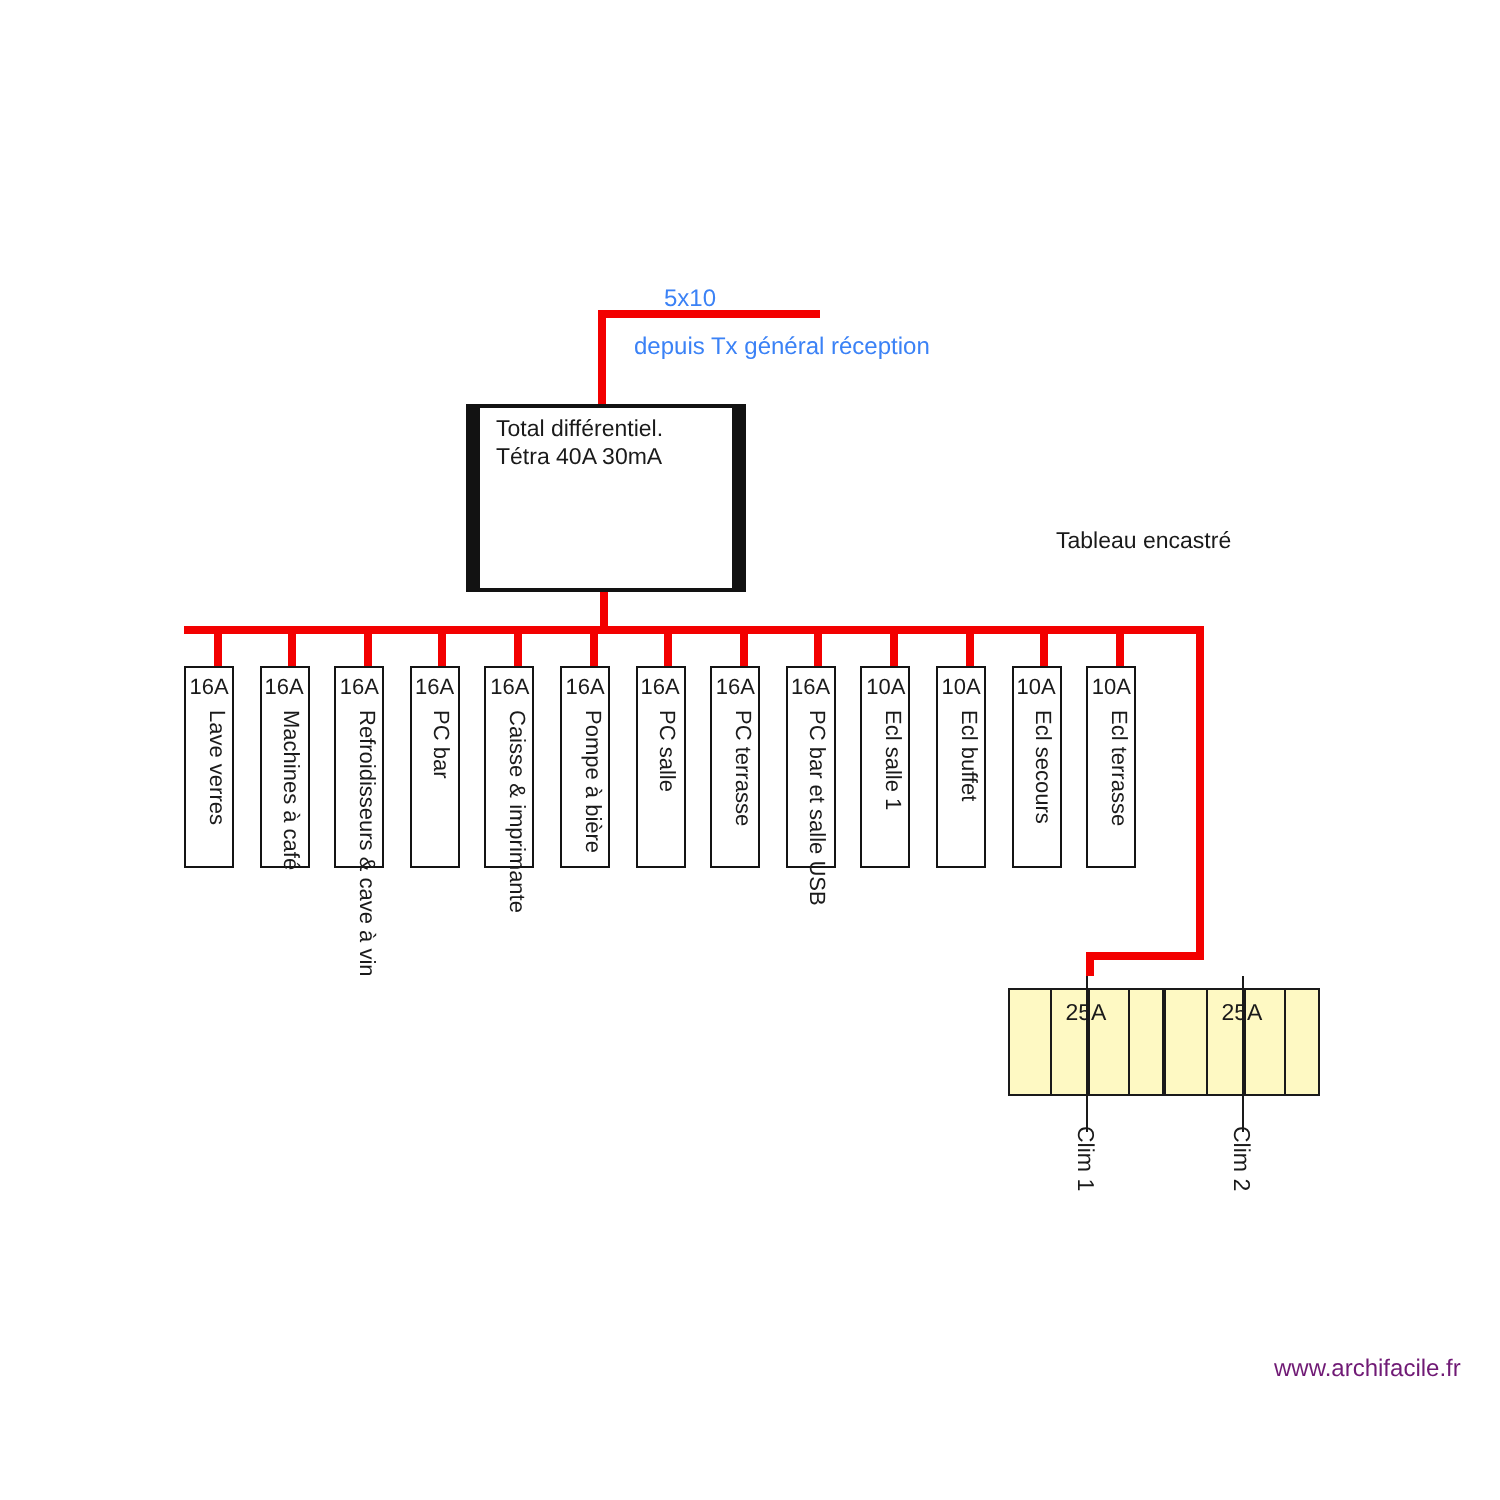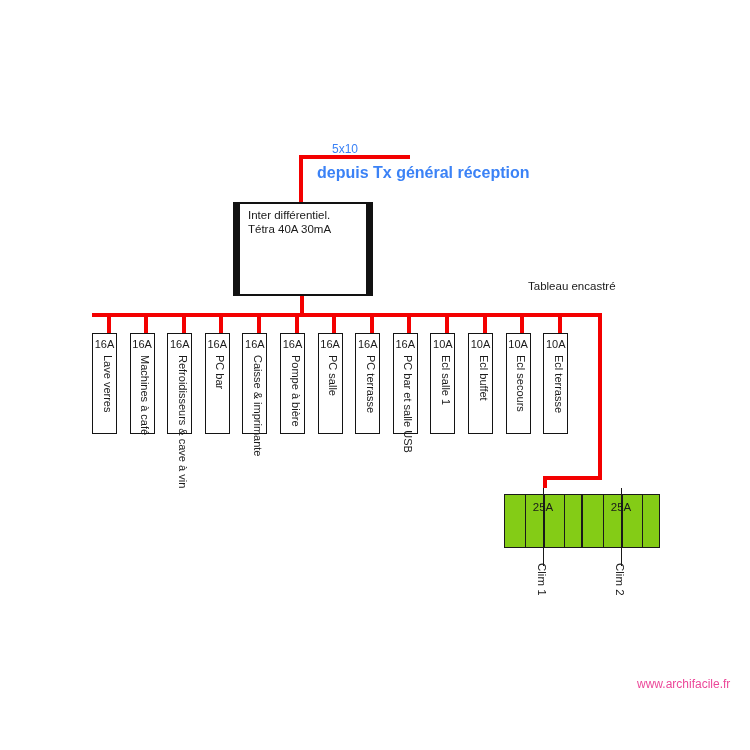--- a/index.html
+++ b/index.html
@@ -29,22 +29,21 @@
     position: absolute;
     font-size: 11.5px;
     line-height: 14px;
     color: #3b82f6;
     white-space: pre;
   }
   .lbl-feed-size {
     font-size: 12px;
   }
   .lbl-feed-src {
-    font-size: 16px;
-    font-weight: bold;
+    font-size: 12px;
   }
 
   
   #diff-box {
     position: absolute;
     left: 233px;
     top: 202px;
     width: 140px;
     height: 94px;
     background: #ffffff;
@@ -70,21 +69,20 @@
     top: 199px;
     font-size: 11.5px;
     line-height: 13.6px;
     white-space: pre;
   }
   #legend-note {
     position: absolute;
     left: 528px;
     top: 265px;
     font-size: 11.5px;
-    margin-top: 15px;
   }
 
   
   #breaker-row {
     position: absolute;
     left: 92px;
     top: 333px;
   }
   .breaker {
     position: absolute;
@@ -116,21 +114,21 @@
   }
 
   
   .clim-box {
     position: absolute;
     top: 494px;
     width: 78px;
     height: 54px;
     box-sizing: border-box;
     border: 1.3px solid #1a1a1a;
-    background: #84cc16;
+    background: #fef9c3;
   }
   .clim-box .divider {
     position: absolute;
     top: 0;
     width: 0;
     height: 100%;
     border-left: 1.3px solid #1a1a1a;
   }
   .clim-amp {
     position: absolute;
@@ -151,37 +149,37 @@
     transform: rotate(90deg);
     font-size: 11.5px;
     white-space: nowrap;
   }
 
   #footer {
     position: absolute;
     left: 637px;
     top: 677px;
     font-size: 12px;
-    color: #ec4899;
+    color: #701a75;
   }
 </style>
 </head>
 <body>
 
 <div id="canvas">
 
   <div class="lbl lbl-feed-size" style="left:332px; top:142px;">5x10</div>
 
   <div class="wire wire-h" style="left:299px; top:155px; width:111px;"></div>
   <div class="wire wire-v" style="left:299px; top:155px; height:49px;"></div>
 
   <div class="lbl lbl-feed-src" style="left:317px; top:166px;">depuis Tx général réception</div>
 
   <div id="diff-box"></div>
-  <div id="diff-text">Inter différentiel.
+  <div id="diff-text">Total différentiel.
 Tétra 40A 30mA</div>
 
   <div id="legend-note">Tableau encastré</div>
 
   <div class="wire wire-v" style="left:300px; top:296px; height:20px;"></div>
 
   <div class="wire wire-h" style="left:92px; top:313px; width:510px;"></div>
 
   <div class="wire wire-v" style="left:598px; top:313px; height:167px;"></div>
   <div class="wire wire-h" style="left:543px; top:476px; width:59px;"></div>

